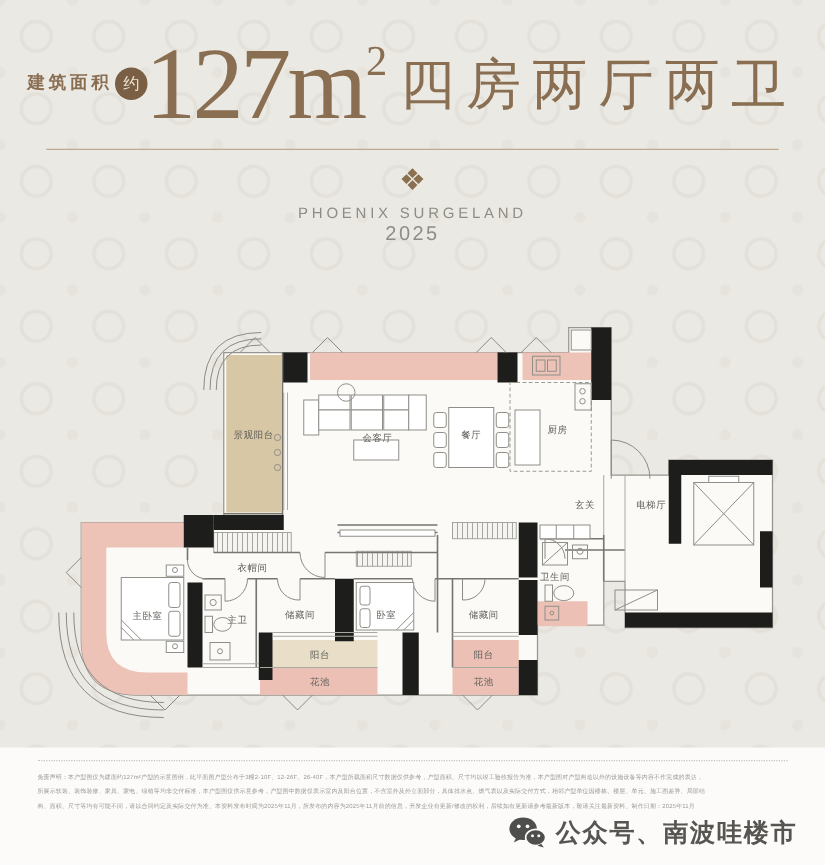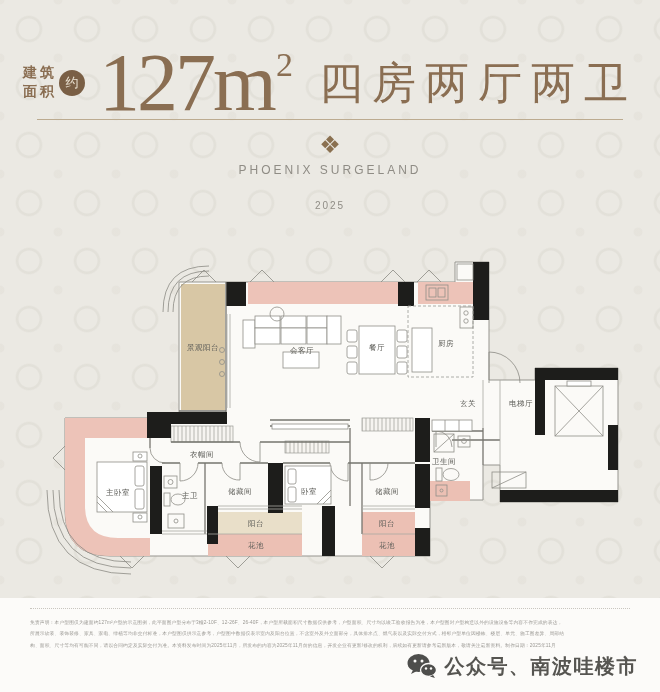--- a/index.html
+++ b/index.html
@@ -9,31 +9,31 @@
     background-image:
       radial-gradient(circle at center, rgba(255,255,255,0) 10px, rgba(168,161,148,0.12) 11px, rgba(168,161,148,0.12) 12.5px, rgba(255,255,255,0) 14px),
       radial-gradient(circle at center, rgba(168,161,148,0.08) 4px, rgba(255,255,255,0) 5px);
     background-size:58px 58px,58px 58px;
     background-position:0 0,29px 29px;
     font-family:"Liberation Sans",sans-serif;
   }
   .bottom-band{position:absolute;left:0;right:0;top:598px;bottom:0;background:#fcfbf9;}
   
   .header{position:absolute;top:26px;left:0;width:660px;display:flex;justify-content:center;align-items:center;}
-  .area-label{display:flex;flex-direction:column;color:var(--accent);font-family:"Liberation Serif",serif;font-size:14px;font-weight:bold;letter-spacing:3px;line-height:1.35;margin-right:2px;}
+  .area-label{display:flex;color:var(--accent);font-family:"Liberation Serif",serif;font-size:14px;font-weight:bold;letter-spacing:3px;line-height:1.35;margin-right:2px;}
   .approx-badge{width:26px;height:26px;border-radius:50%;background:var(--badge);color:#ece4d4;font-size:13px;display:flex;align-items:center;justify-content:center;margin-right:-2px;position:relative;z-index:2;}
-  .area-value{margin:16px;font-family:"Liberation Serif",serif;font-weight:400;color:var(--accent);font-size:82px;line-height:1;letter-spacing:-3px;}
+  .area-value{margin:0;font-family:"Liberation Serif",serif;font-weight:400;color:var(--accent);font-size:82px;line-height:1;letter-spacing:-3px;}
   .area-value sup{font-size:34px;letter-spacing:0;position:relative;top:-6px;left:2px;}
   .rooms-text{font-family:"Liberation Serif",serif;color:var(--accent);font-size:44px;font-weight:400;letter-spacing:9px;margin-left:12px;white-space:nowrap;}
   .header-rule{position:absolute;top:119px;left:37px;right:37px;border-top:1px solid #bcab90;}
   
   .brand{position:absolute;top:133px;left:0;width:660px;display:flex;flex-direction:column;align-items:center;}
   .brand-icon{color:#8a7050;font-size:24px;line-height:1;}
   .brand-name{margin-top:6px;color:var(--brand);font-size:12px;letter-spacing:3px;}
-  .brand-year{margin-top:23px;color:var(--brand);font-size:10px;letter-spacing:2px;}
+  .brand-year{margin-top:2px;color:var(--brand);font-size:16px;letter-spacing:2px;}
   
   .plan{position:absolute;left:40px;top:250px;}
   .f-room{fill:#fbfaf7;stroke:#96958f;stroke-width:1;}
   .f-pink{fill:var(--pink);}
   .f-pink2{fill:var(--pink2);}
   .f-tan{fill:var(--tan);}
   .f-tanlight{fill:#e9dfc9;}
   .f-black{fill:#1d1d1b;}
   .hatchrect{fill:url(#hatch);stroke:#9a9a95;stroke-width:0.7;}
   .wallline{stroke:#76756f;stroke-width:1.3;fill:none;}

